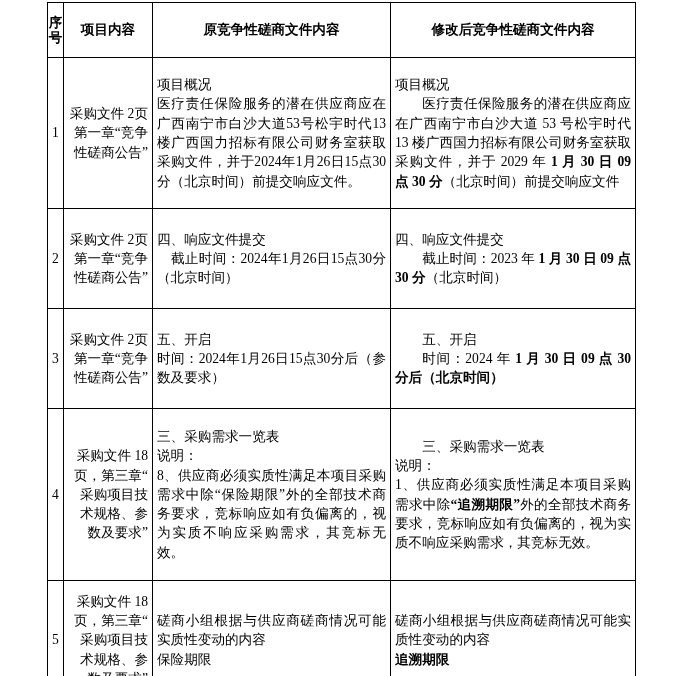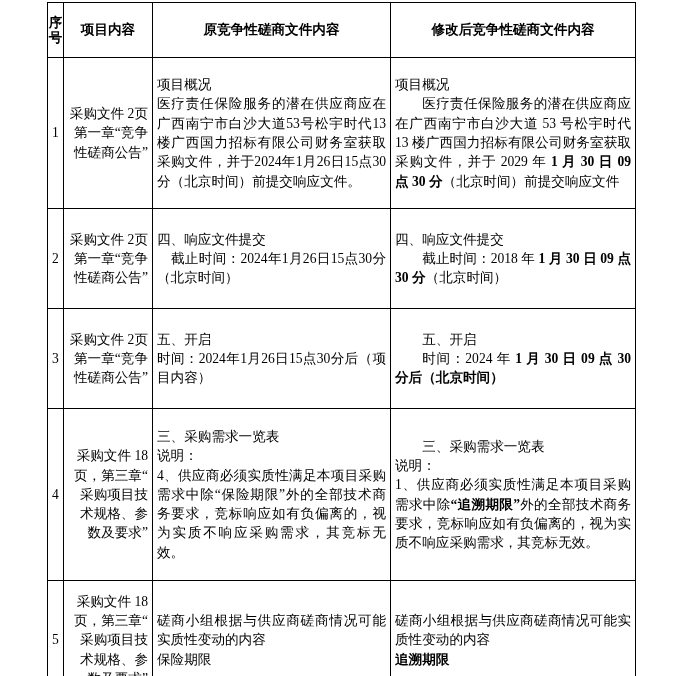--- a/index.html
+++ b/index.html
@@ -142,42 +142,42 @@
           </tr>
           <tr class="r2">
             <td class="seq-cell">2</td>
             <td class="item-cell">采购文件 2页 第一章“竞争性磋商公告”</td>
             <td class="content-cell mid">
               <p>四、响应文件提交</p>
               <p>　截止时间：2024年1月26日15点30分（北京时间）</p>
             </td>
             <td class="content-cell mid">
               <p><span>四、响应文件提交</span></p>
-              <p class="indent2"><span>截止时间：2018 年 </span><b class="em">1 月 30 日 09 点 30 分</b><span>（北京时间）</span></p>
+              <p class="indent2"><span>截止时间：2023 年 </span><b class="em">1 月 30 日 09 点 30 分</b><span>（北京时间）</span></p>
             </td>
           </tr>
           <tr class="r3">
             <td class="seq-cell">3</td>
             <td class="item-cell">采购文件 2页 第一章“竞争性磋商公告”</td>
             <td class="content-cell mid">
               <p>五、开启</p>
-              <p>时间：2024年1月26日15点30分后（项目内容）</p>
+              <p>时间：2024年1月26日15点30分后（参数及要求）</p>
             </td>
             <td class="content-cell mid">
               <p class="indent2"><span>五、开启</span></p>
               <p class="indent2"><span>时间：2024 年 </span><b class="em">1 月 30 日 09 点 30</b><b class="em">分后（北京时间）</b></p>
             </td>
           </tr>
           <tr class="r4">
             <td class="seq-cell">4</td>
             <td class="item-cell">采购文件 18页，第三章“ 采购项目技术规格、参数及要求”</td>
             <td class="content-cell">
               <p>三、采购需求一览表</p>
               <p>说明：</p>
-              <p>4、供应商必须实质性满足本项目采购需求中除“保险期限”外的全部技术商务要求，竞标响应如有负偏离的，视为实质不响应采购需求，其竞标无效。</p>
+              <p>8、供应商必须实质性满足本项目采购需求中除“保险期限”外的全部技术商务要求，竞标响应如有负偏离的，视为实质不响应采购需求，其竞标无效。</p>
             </td>
             <td class="content-cell">
               <p class="indent2"><span>三、采购需求一览表</span></p>
               <p><span>说明：</span></p>
               <p><span>1、供应商必须实质性满足本项目采购需求中除</span><b class="em">“追溯期限”</b><span>外的全部技术商务要求，竞标响应如有负偏离的，视为实质不响应采购需求，其竞标无效。</span></p>
             </td>
           </tr>
           <tr class="r5">
             <td class="seq-cell">5</td>
             <td class="item-cell">采购文件 18页，第三章“ 采购项目技术规格、参数及要求”</td>

